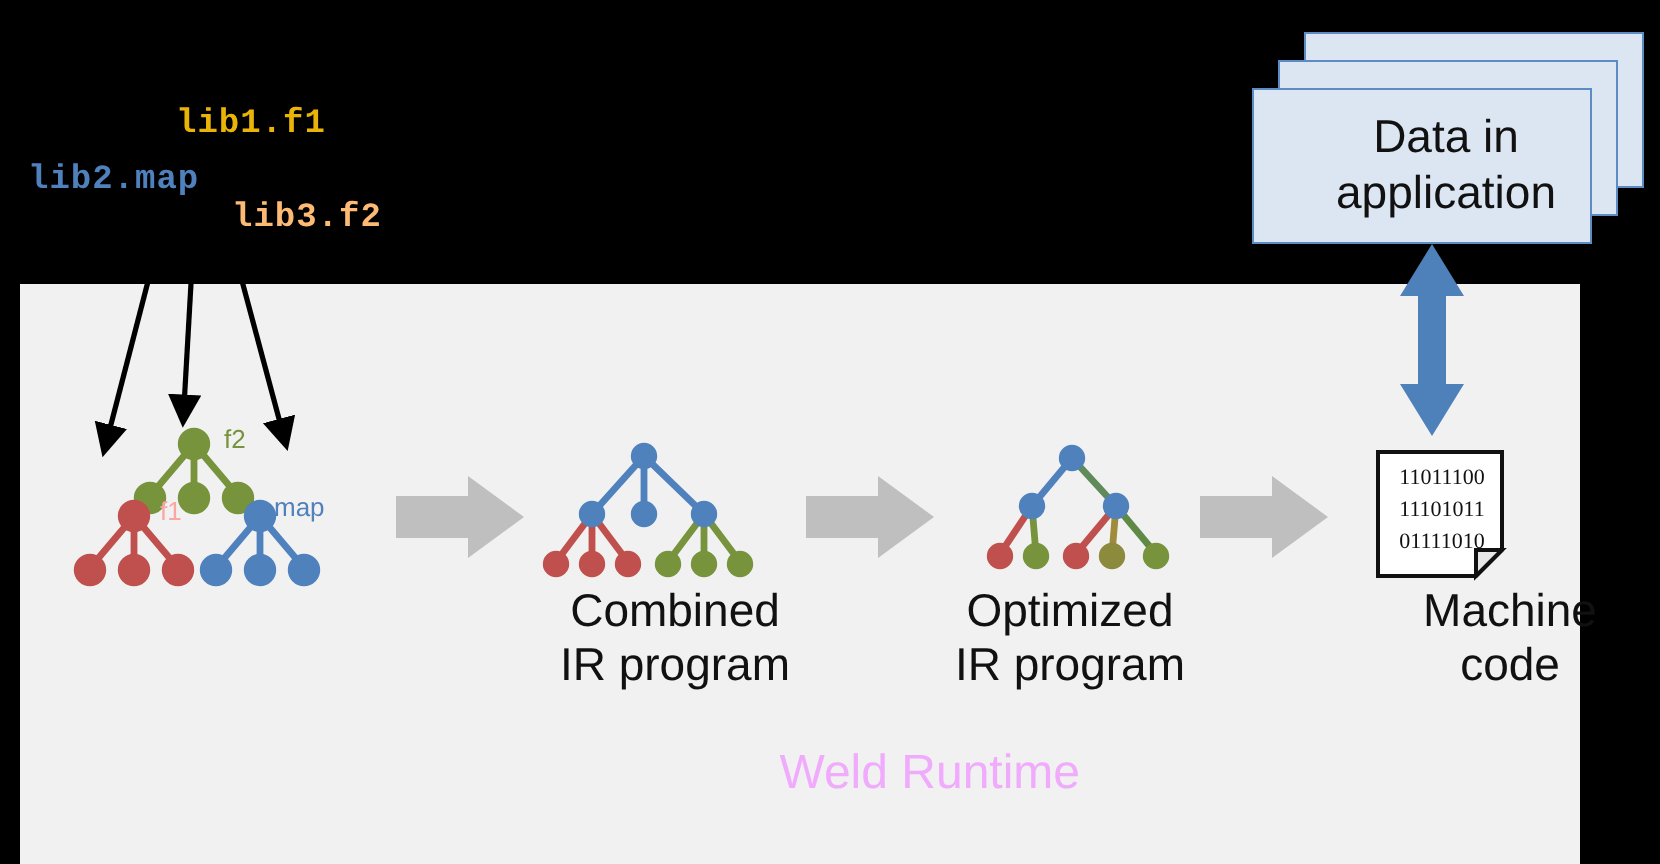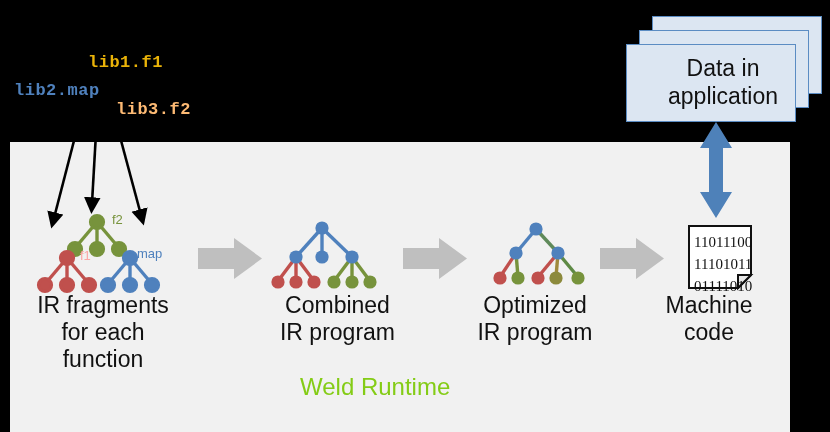--- a/index.html
+++ b/index.html
@@ -39,41 +39,41 @@
     position: absolute;
     text-align: center;
     font-size: 23px;
     color: #111111;
     line-height: 1.18;
     white-space: pre-line;
   }
   #cap-fragments { left: 8px;   top: 292px; width: 190px; }
   #cap-combined  { left: 245px; top: 292px; width: 185px; }
   #cap-optimized { left: 440px; top: 292px; width: 190px; }
-  #cap-machine   { left: 634px; top: 292px; width: 150px; }
+  #cap-machine   { left: 680px; top: 292px; width: 150px; }
 
   #runtime-api {
     position: absolute;
     left: 142px;
     top: 142px;
     width: 130px;
     text-align: center;
     font-size: 23px;
     color: #111111;
     line-height: 1.18;
     white-space: pre-line;
   }
   #weld-runtime {
     position: absolute;
     left: 300px;
     top: 373px;
     width: 240px;
-    text-align: left;
+    text-align: right;
     font-size: 24px;
-    color: #84cc16;
+    color: #f0abfc;
   }
 
   .datastack {
     position: absolute;
   }
   .databox {
     position: absolute;
     background: #dce6f2;
     border: 1.6px solid #5B8CC3;
     box-sizing: border-box;
@@ -91,21 +91,21 @@
     line-height: 1.2;
     white-space: pre-line;
   }
   #doc-lines {
     position: absolute;
     left: 694px;
     top: 232px;
     width: 54px;
     text-align: center;
     font-family: "Liberation Serif", serif;
-    font-size: 15px;
+    font-size: 11px;
     color: #111111;
     line-height: 1.45;
     white-space: pre-line;
   }
 
   .treelabel {
     position: absolute;
     font-size: 13px;
     font-family: "Liberation Sans", sans-serif;
     white-space: nowrap;
@@ -250,23 +250,20 @@
   </svg>
 
   <svg class="ovl" width="830" height="432">
     <path d="M689,226 L751,226 L751,275 L738,288 L689,288 z" fill="#ffffff" stroke="#111111" stroke-width="2"></path>
     <path d="M751,275 L738,275 L738,288 z" fill="#e8e8e8" stroke="#111111" stroke-width="2"></path>
   </svg>
   <div id="doc-lines">11011100
 11101011
 01111010</div>
 
-  <div class="stage-caption" id="cap-fragments">IR fragments
-for each
-function</div>
   <div class="stage-caption" id="cap-combined">Combined
 IR program</div>
   <div class="stage-caption" id="cap-optimized">Optimized
 IR program</div>
   <div class="stage-caption" id="cap-machine">Machine
 code</div>
 
   <div id="weld-runtime">Weld Runtime</div>
 
 </div>

